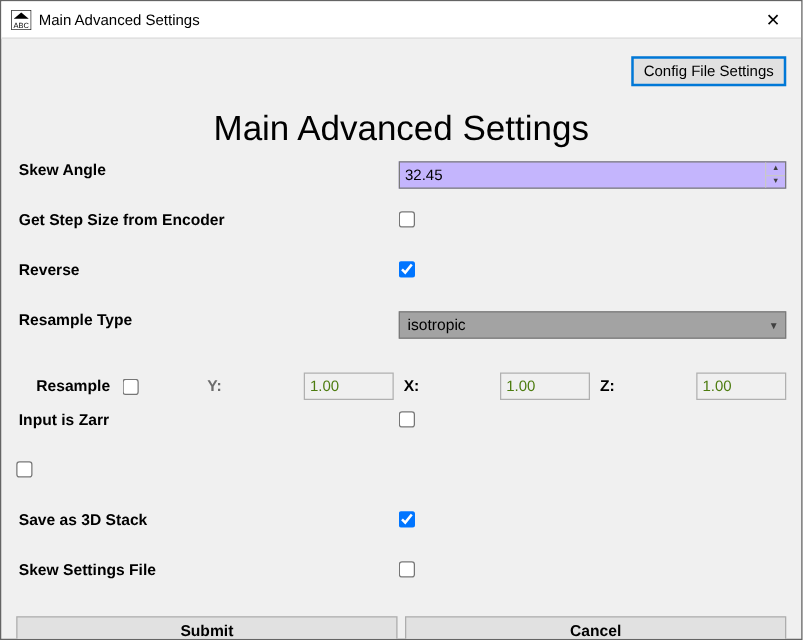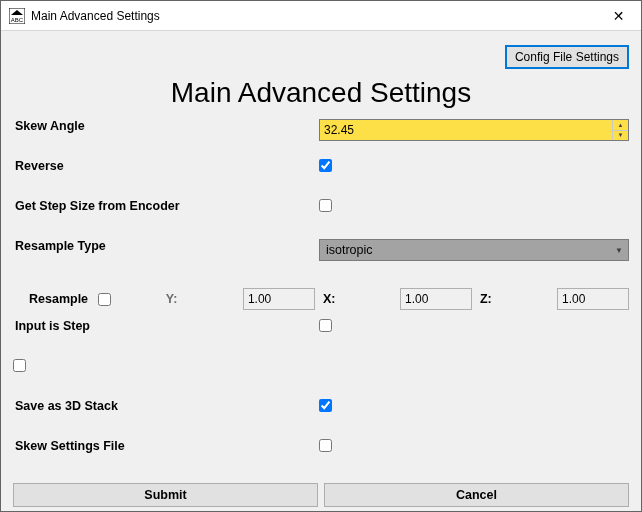--- a/index.html
+++ b/index.html
@@ -31,44 +31,44 @@
     .titlebar .title { font-size: 12px; }
     .titlebar .spacer { flex: 1; }
     .titlebar .close {
       width: 45px; height: 30px;
       display: flex; align-items: center; justify-content: center;
       font-size: 14px;
     }
 
     .content { flex:1; padding: 14px 12px 10px 12px; display:flex; flex-direction:column; }
 
-    .toprow { display:flex; justify-content:flex-end; margin-bottom: 6px; }
+    .toprow { display:flex; justify-content:flex-end; margin-bottom: 16px; }
     .config-btn {
       border: 2px solid #0078d7;
       background: #e1e1e1;
       padding: 3px 8px;
       font-size: 12px;
       font-family: inherit;
     }
 
     h1.page-title { text-align:center; font-size: 28px; font-weight: 400; margin: 2px 0 10px 0; font-family: "Segoe UI", sans-serif; }
 
     .form { flex:1; display:flex; flex-direction:column; gap: 0; }
     .row { display:flex; align-items:flex-start; height: 40px; }
     .row .lbl { width: 306px; font-weight: 700; font-size: 12.5px; padding-left: 2px;}
     .row .ctrl { flex:1; display:flex; align-items:center; }
 
     .spin {
-      display:flex; height:22px; border:1px solid #7a7a7a; background:#fde047; flex:1;
+      display:flex; height:22px; border:1px solid #7a7a7a; background:#c4b5fd; flex:1;
     }
     .spin.disabled { background:#f0f0f0; color:#6d6d6d; border-color:#b0b0b0;}
     .spin input {
       border:none; outline:none; background:transparent; flex:1; padding:0 4px; font-size:12px; font-family:inherit;
     }
-    .spin.disabled input { color:#000000; }
+    .spin.disabled input { color:#4d7c0f; }
     .spin .arrows { width:16px; display:flex; flex-direction:column; border-left:1px solid #c8c8c8;}
     .spin .arrows div { flex:1; display:flex; align-items:center; justify-content:center; font-size:6px; line-height:1; color:#404040; }
     .spin.disabled .arrows div { color:#a0a0a0; }
     .spin .arrows div:first-child { border-bottom:1px solid #c8c8c8;}
 
     .combo {
       display:flex; height:22px; border:1px solid #7a7a7a; background:#a3a3a3; flex:1; align-items:center;
     }
     .combo span.val { flex:1; padding:0 6px; font-size:12.5px; }
     .combo .dd { width:18px; display:flex; align-items:center; justify-content:center; font-size:8px; color:#404040;}
@@ -120,30 +120,30 @@
           <input type="text" value="32.45" style="">
           <div class="arrows">
               <div>▲</div>
               <div>▼</div>
             </div>
         </div>
       </div>
     </div>
 
     <div class="row">
+      <div class="lbl">Get Step Size from Encoder</div>
+      <div class="ctrl">
+        <input type="checkbox" style="">
+      </div>
+    </div>
+
+    <div class="row">
       <div class="lbl">Reverse</div>
       <div class="ctrl">
         <input type="checkbox" checked="" style="">
-      </div>
-    </div>
-
-    <div class="row">
-      <div class="lbl">Get Step Size from Encoder</div>
-      <div class="ctrl">
-        <input type="checkbox" style="">
       </div>
     </div>
 
     <div class="row">
       <div class="lbl">Resample Type</div>
       <div class="ctrl">
         <div class="combo">
           <span class="val">isotropic</span>
           <div class="dd">▼</div>
         </div>
@@ -174,21 +174,21 @@
       </div>
       <span class="axis" style="margin-left:2px">Z:</span>
       <div style="width:52px"></div>
       <div class="spin disabled">
         <input type="text" disabled="" value="1.00" style="">
 
       </div>
     </div>
 
     <div class="row">
-      <div class="lbl">Input is Step</div>
+      <div class="lbl">Input is Zarr</div>
       <div class="ctrl">
         <input type="checkbox" style="">
       </div>
     </div>
 
     <div class="row">
       <div class="ctrl">
         <input type="checkbox" style="">
       </div>
     </div>

